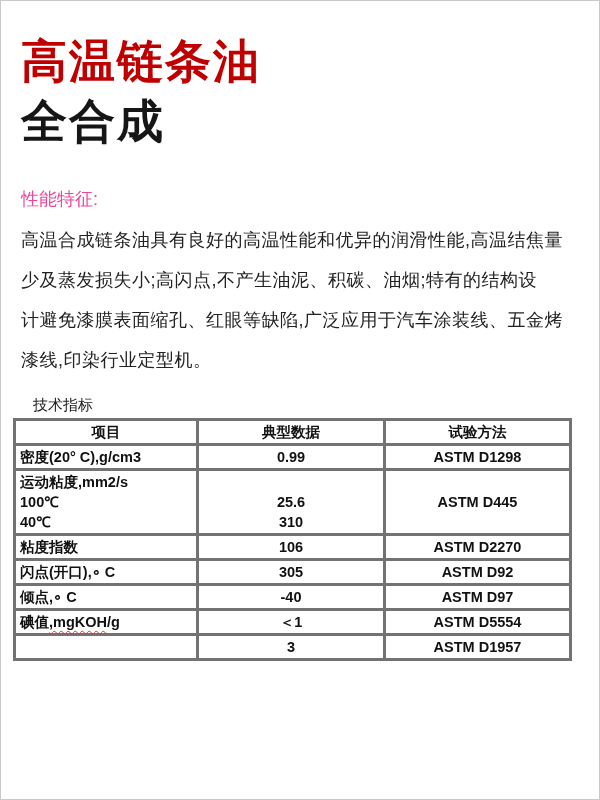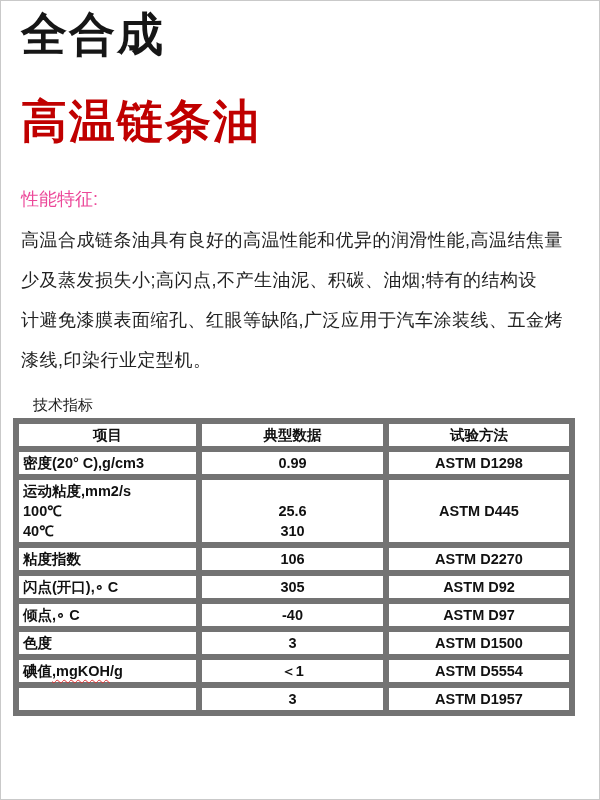--- a/index.html
+++ b/index.html
@@ -48,21 +48,21 @@
     width:556px;
     margin-left:-8px;
     font-size:14.5px;
     font-weight:600;
     color:#111111;
   }
   table.spec col.c1{width:183px;}
   table.spec col.c2{width:187px;}
   table.spec col.c3{width:186px;}
   table.spec th, table.spec td{
-    border:6px solid #737373;
+    border:3px solid #737373;
     padding:1px 4px;
     line-height:20px;
     vertical-align:middle;
   }
   table.spec{border:2px solid #000000;}
   table.spec th{font-weight:700;text-align:center;}
   td.c1{text-align:left;padding-left:7px;white-space:pre-line;}
   td.c2{text-align:center;white-space:pre-line;}
   td.c3{text-align:center;}
   tr.thick td{border-bottom-width:2px;}
@@ -72,22 +72,22 @@
     text-decoration-color:#e03030;
     text-decoration-thickness:1px;
     text-underline-offset:3px;
   }
 </style>
 </head>
 <body>
 
 <div class="doc">
 
+  <h1 class="title red">高温链条油</h1>
   <h1 class="title">全合成</h1>
-  <h1 class="title red">高温链条油</h1>
 
   <p class="section-label">性能特征:</p>
 
   <p class="para">高温合成链条油具有良好的高温性能和优异的润滑性能,高温结焦量
 少及蒸发损失小;高闪点,不产生油泥、积碳、油烟;特有的结构设
 计避免漆膜表面缩孔、红眼等缺陷,广泛应用于汽车涂装线、五金烤
 漆线,印染行业定型机。</p>
 
 
   <div class="table-label">技术指标</div>
@@ -134,25 +134,20 @@
     <td class="c3">ASTM D92</td>
   </tr>
 
   <tr>
     <td class="c1"><span>倾点,∘ C</span><span class="wavy"></span><span></span></td>
     <td class="c2">-40</td>
     <td class="c3">ASTM D97</td>
   </tr>
 
 
-  <tr>
-    <td class="c1"><span>色度</span><span class="wavy"></span><span></span></td>
-    <td class="c2">3</td>
-    <td class="c3">ASTM D1500</td>
-  </tr>
 
   <tr>
     <td class="c1"><span>碘值</span><span class="wavy">,mgKOH</span><span>/g</span></td>
     <td class="c2">＜1</td>
     <td class="c3">ASTM D5554</td>
   </tr>
 
   <tr>
     <td class="c1"></td>
     <td class="c2">3</td>

